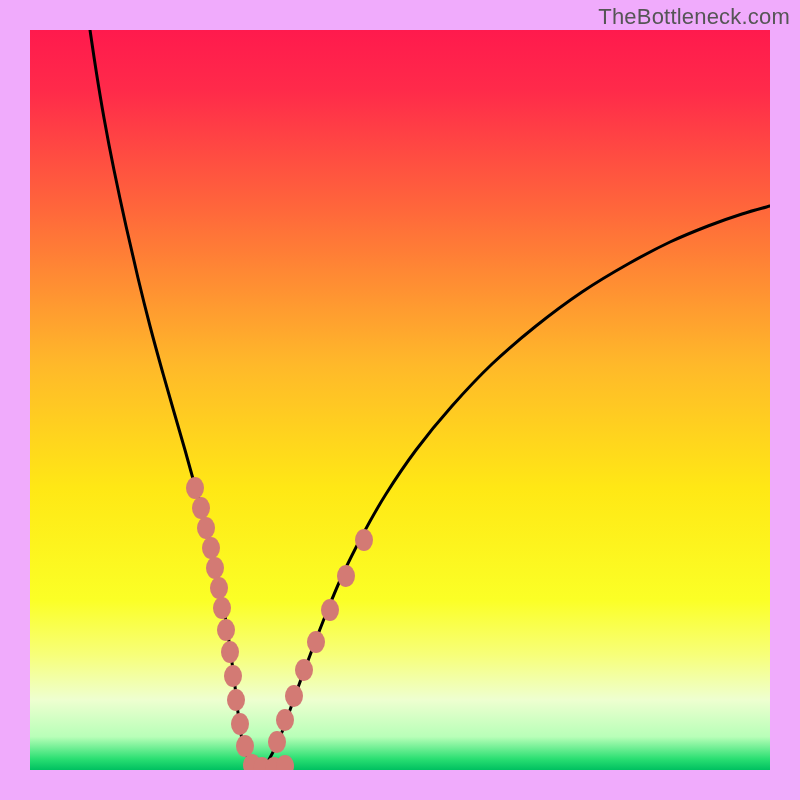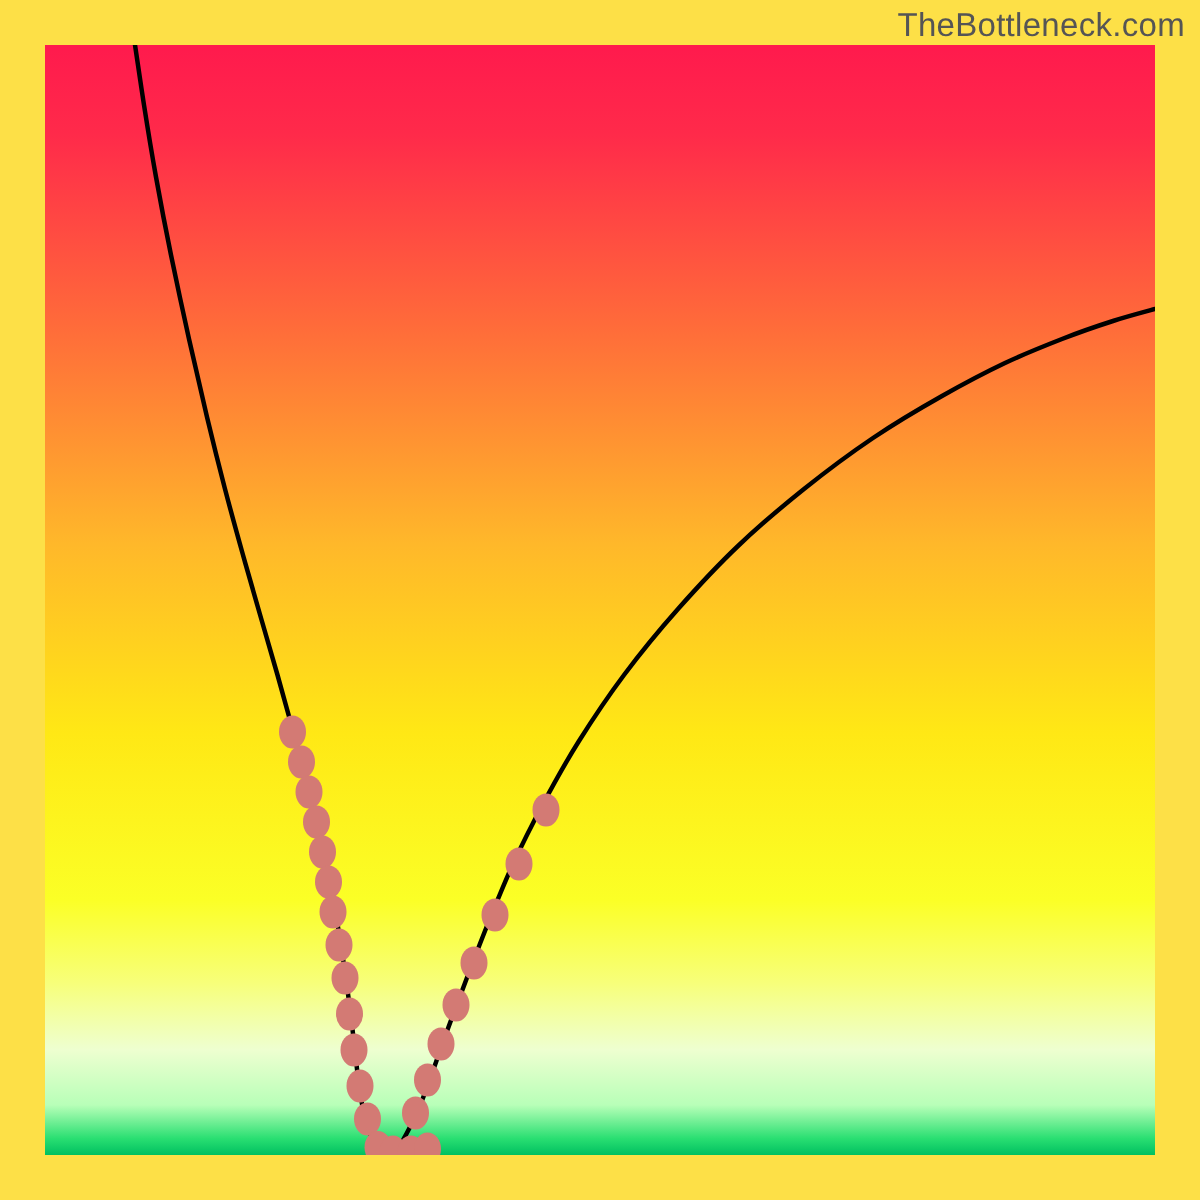--- a/index.html
+++ b/index.html
@@ -9,21 +9,21 @@
     height: 800px;
     background: #000;
     overflow: hidden;
   }
   .frame {
     position: absolute;
     left: 0;
     top: 0;
     width: 800px;
     height: 800px;
-    background: #fde047;
+    background: #f0abfc;
   }
   .plot-area {
     position: absolute;
     left: 30px;
     top: 30px;
     width: 740px;
     height: 740px;
     overflow: hidden;
   }
   .gradient {

